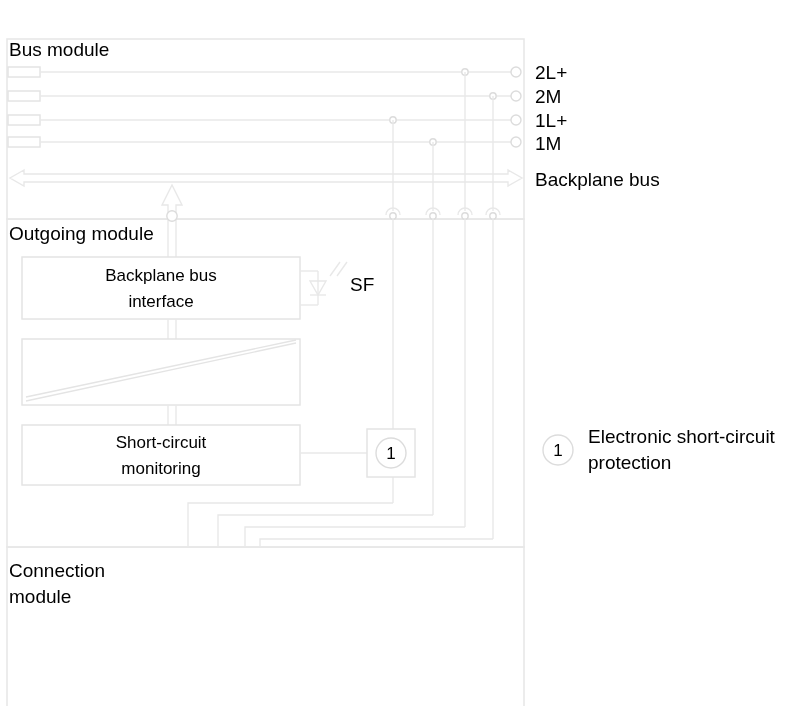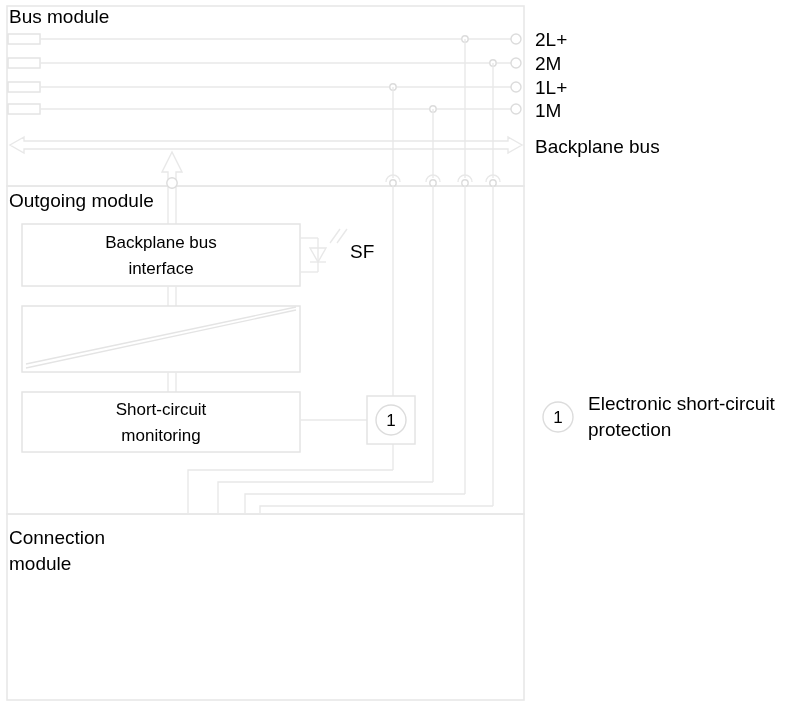--- a/index.html
+++ b/index.html
@@ -10,20 +10,21 @@
   body {
     width: 800px;
     height: 706px;
     font-family: "Liberation Sans", sans-serif;
     overflow: hidden;
   }
   #diagram-root {
     position: relative;
     width: 800px;
     height: 596px;
+    margin-top: 33px;
   }
   svg#diagram-svg {
     position: absolute;
     top: 0;
     left: 0;
     width: 800px;
     height: 706px;
   }
   .lbl {
     font-family: "Liberation Sans", sans-serif;

